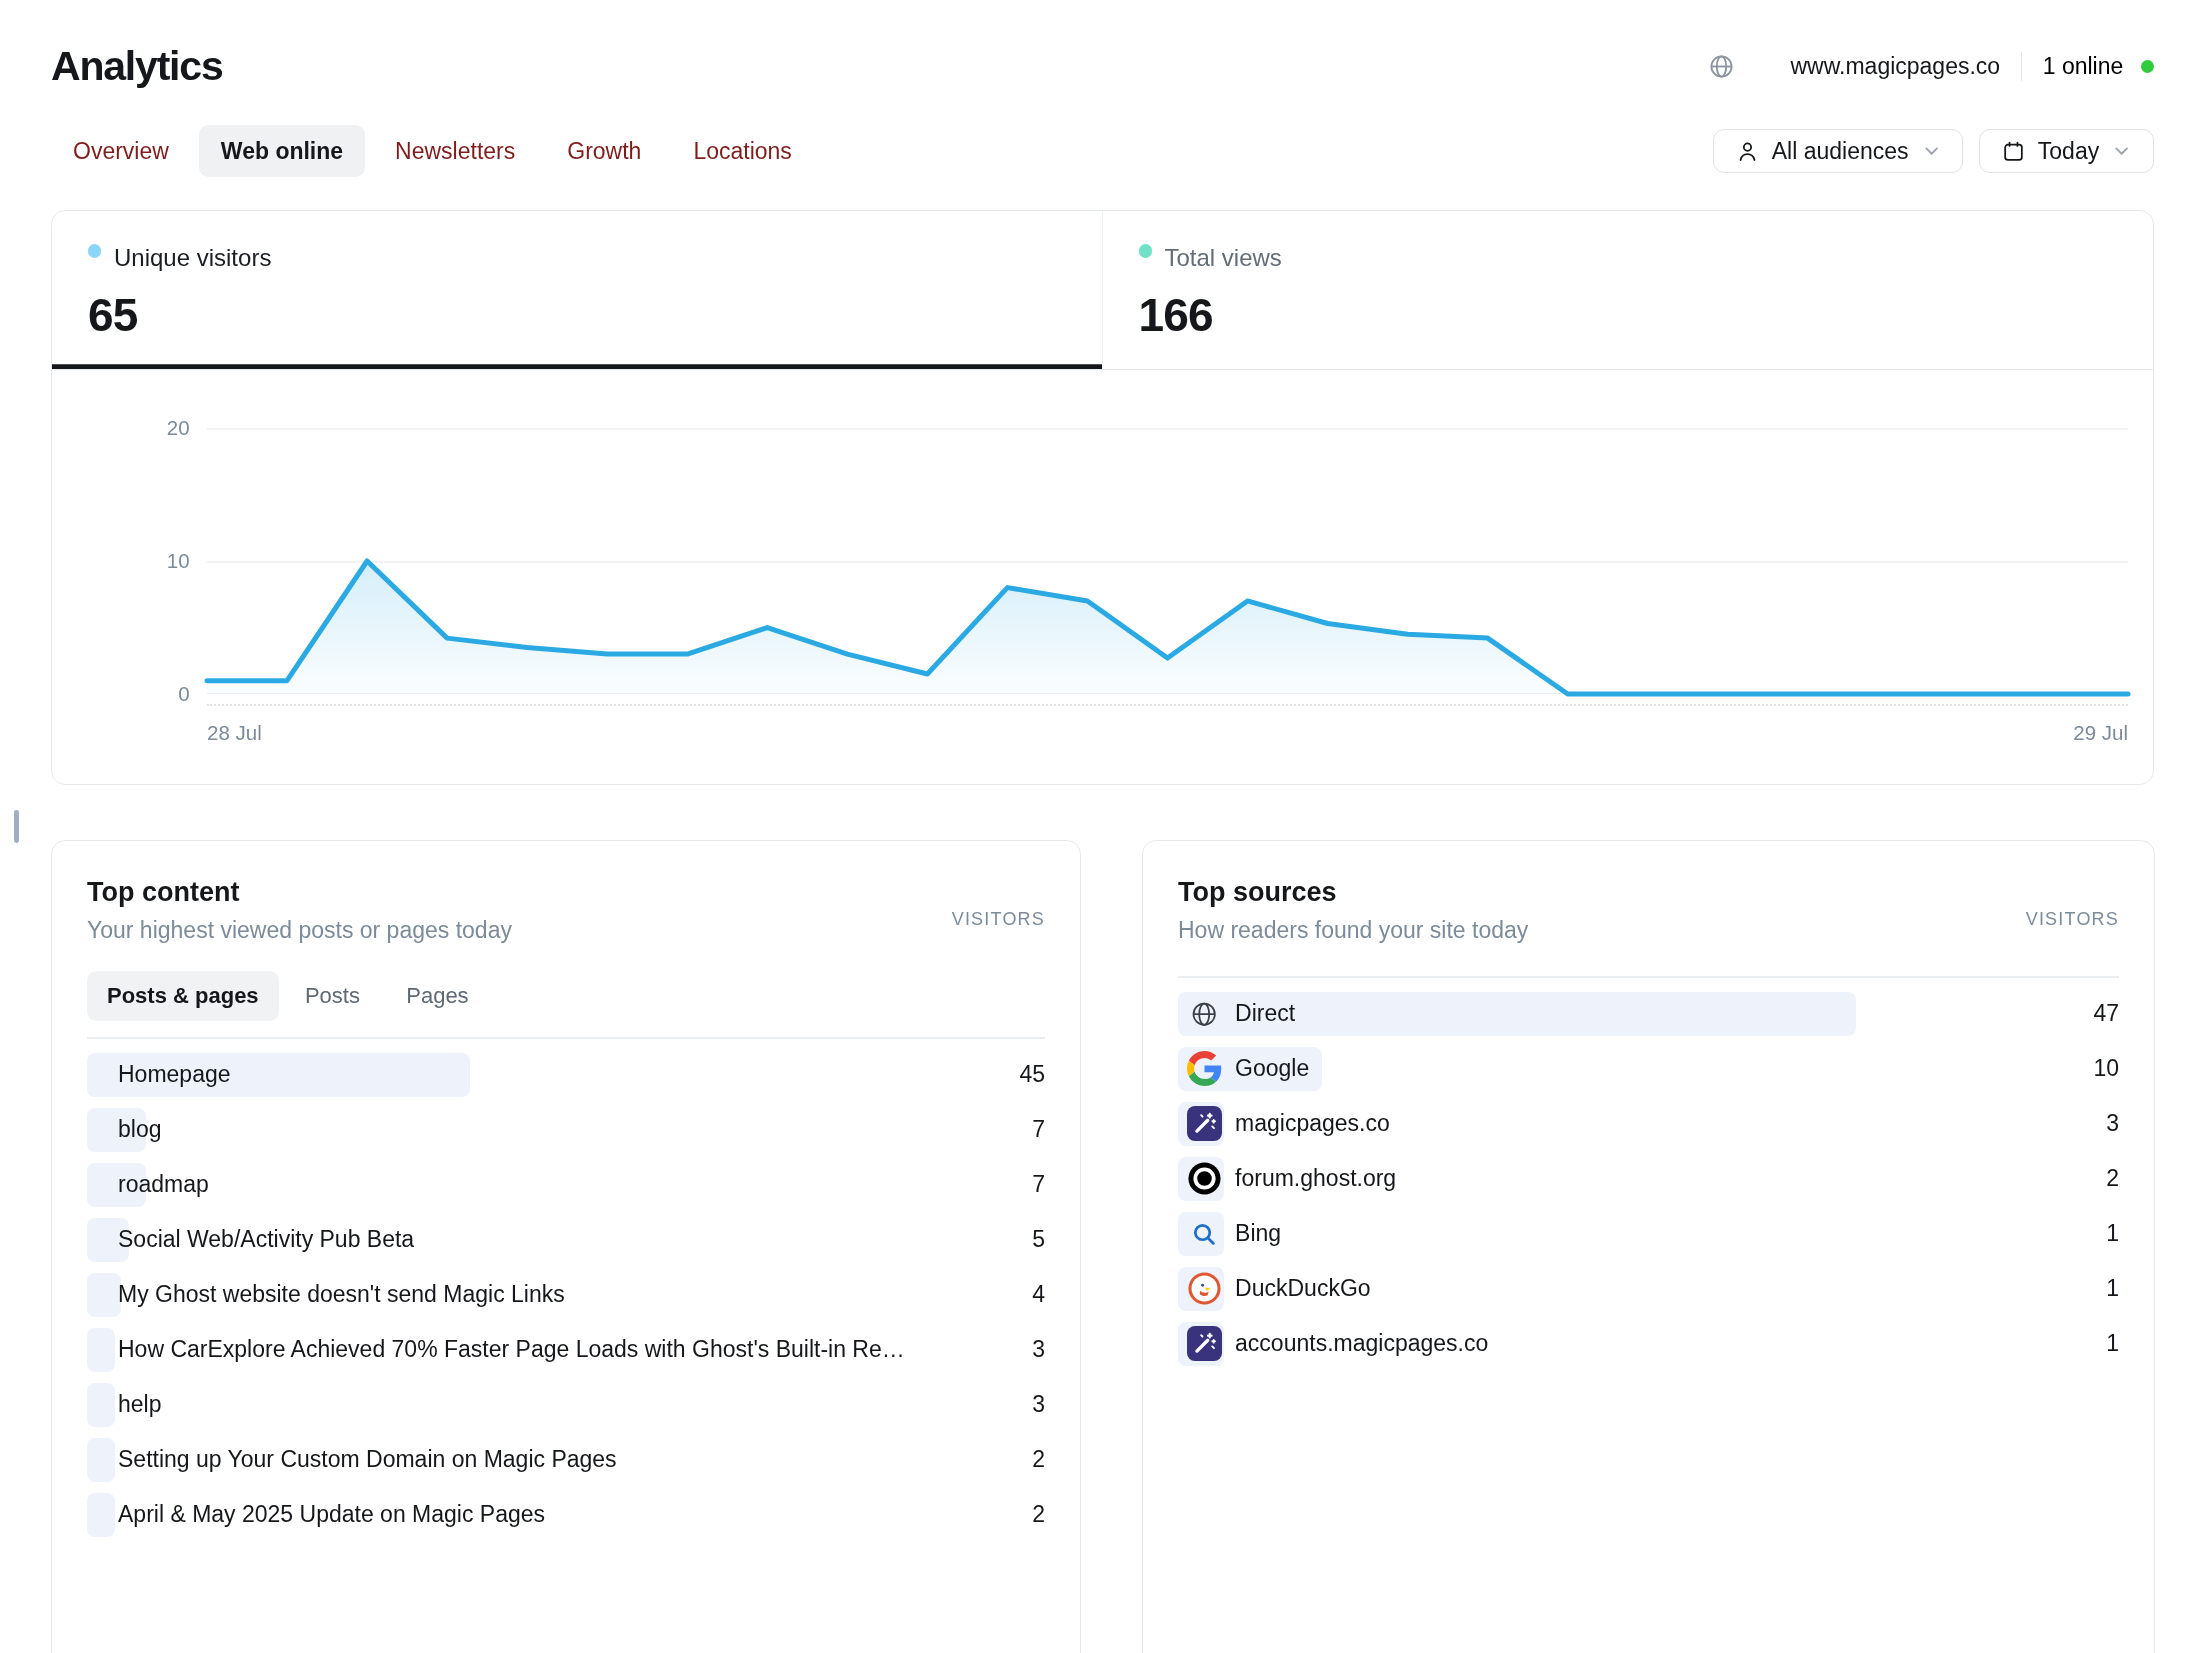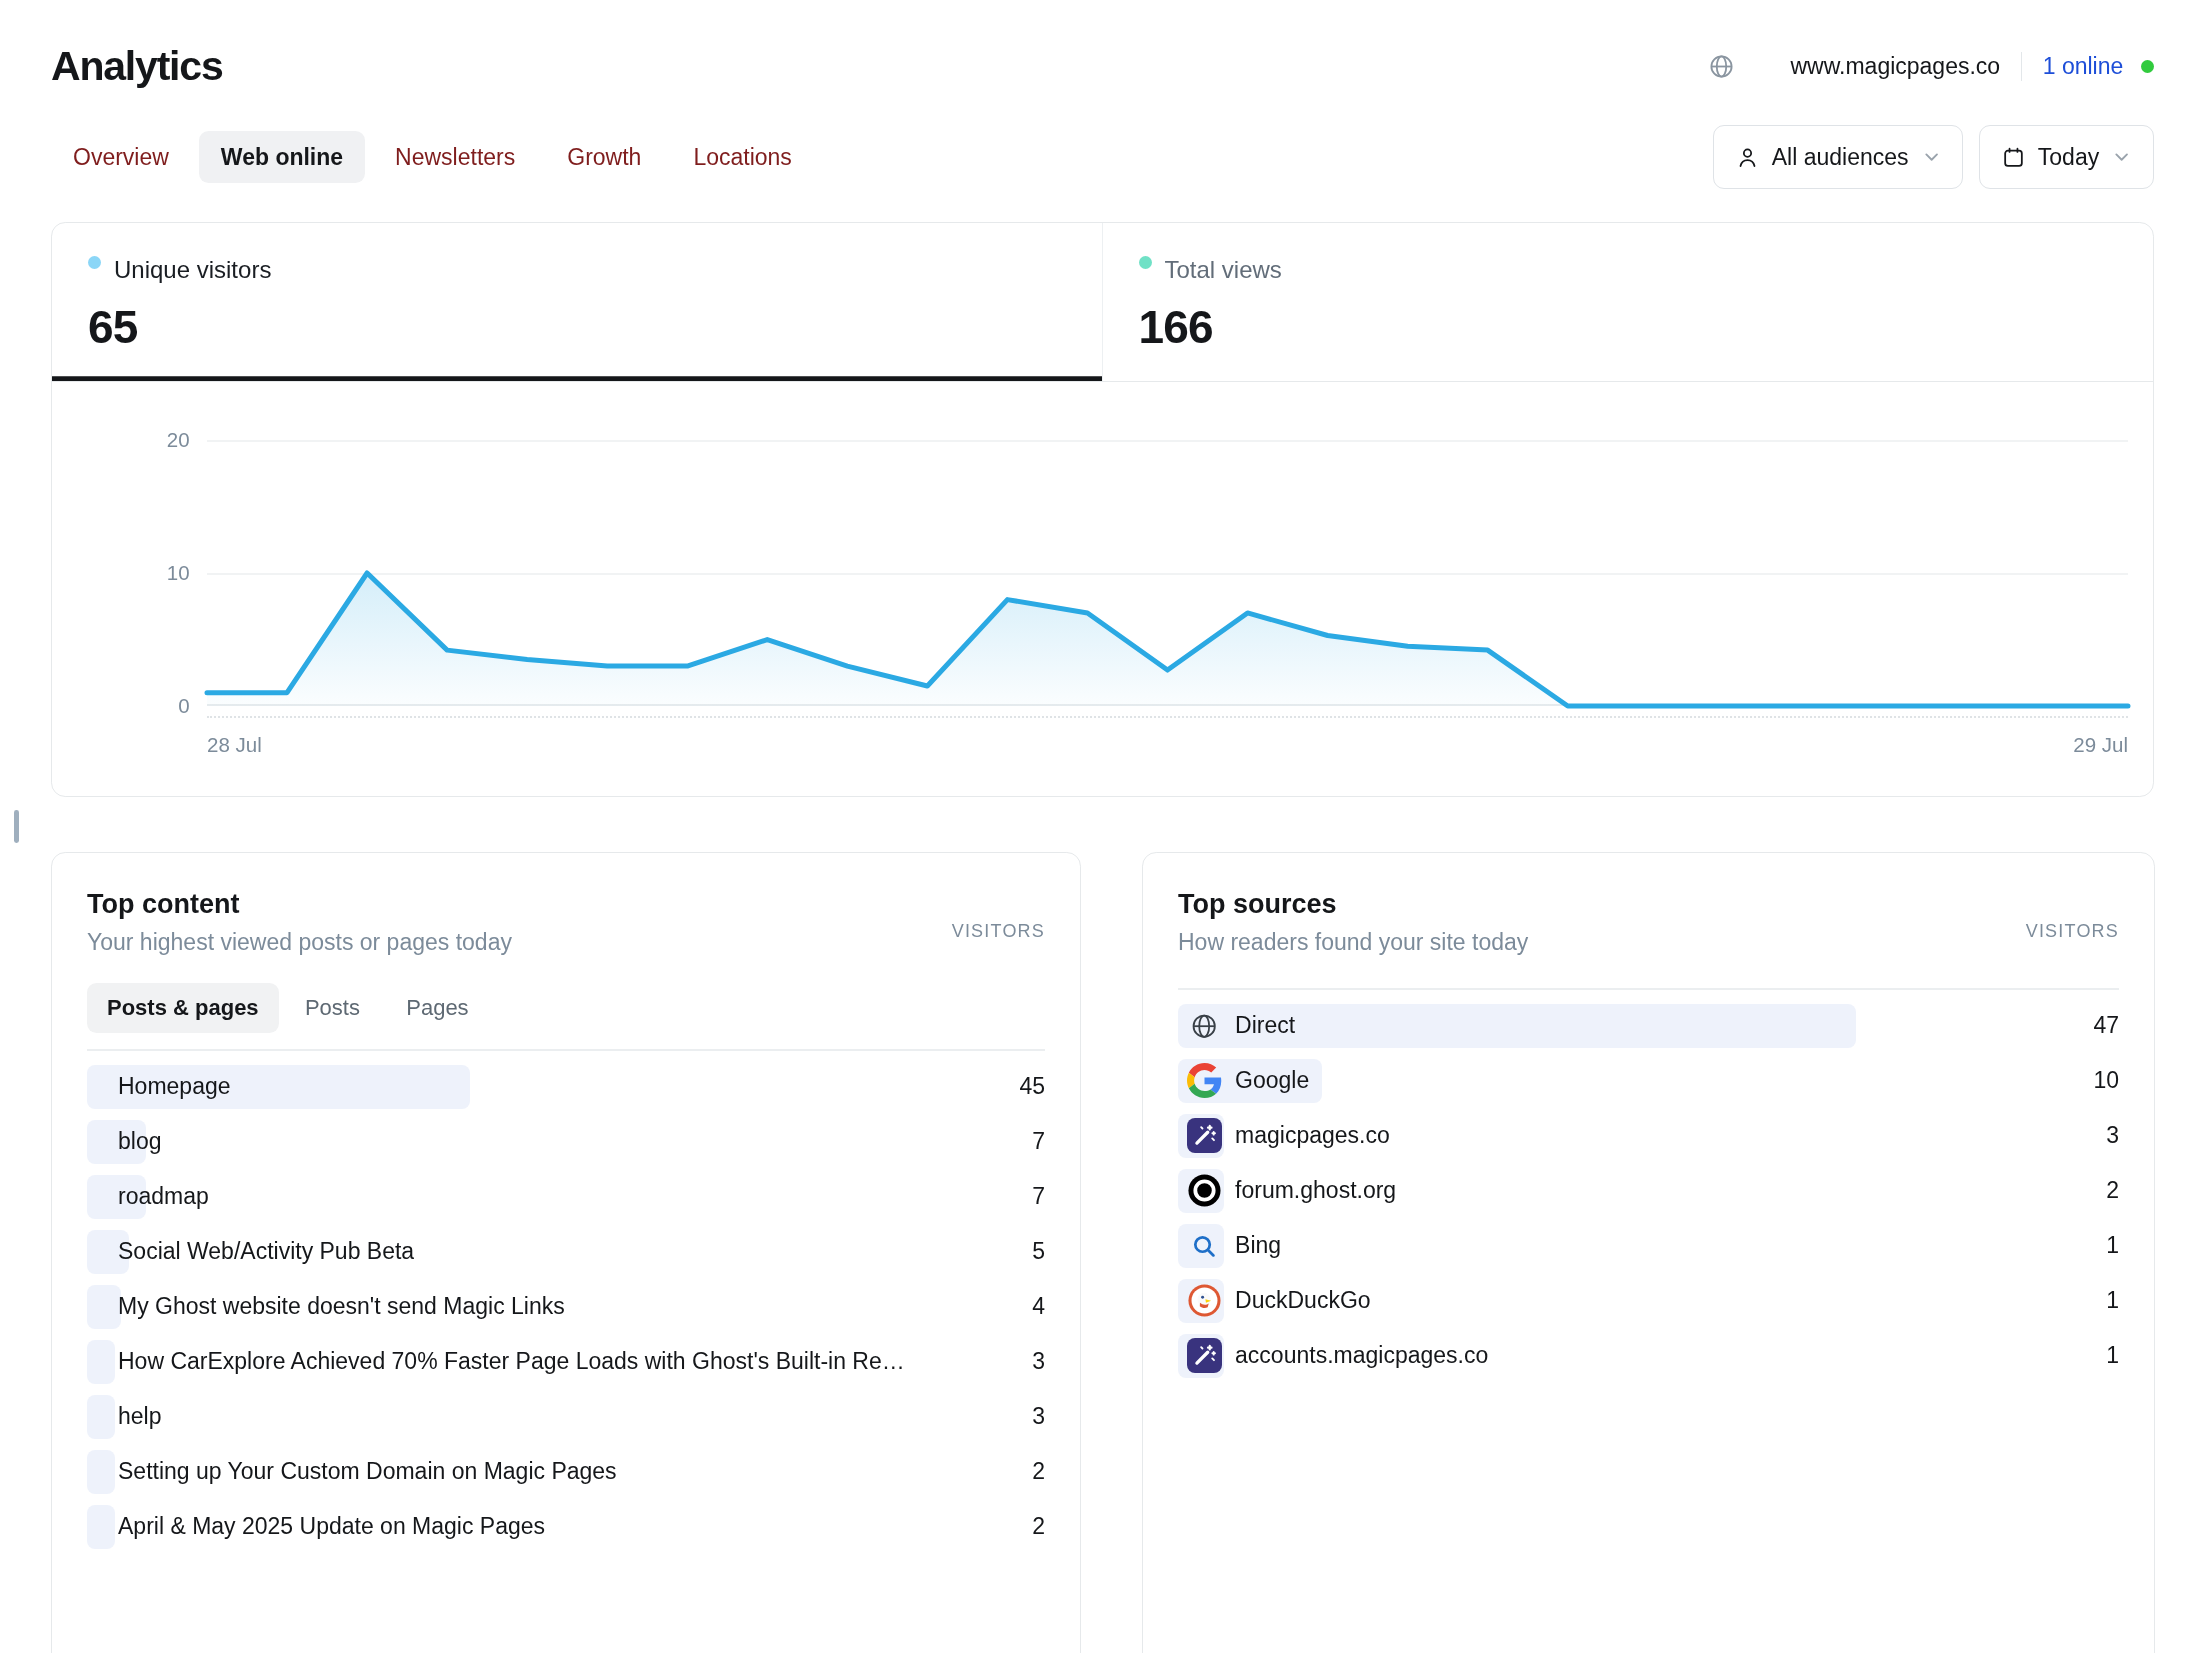--- a/index.html
+++ b/index.html
@@ -7,30 +7,30 @@
     font-family:"Liberation Sans","DejaVu Sans",sans-serif; color:#15171A; position:relative; }
   .page { padding:0 51px; }
 
   
   .topbar { display:flex; justify-content:space-between; align-items:center; padding-top:43px; }
   .page-title { font-size:41px; font-weight:700; letter-spacing:-1.2px; }
   .site { display:flex; align-items:center; gap:11px; font-size:23px; }
   .site .globe { width:27px; height:27px; color:#8A95A0; }
   .site .domain { font-weight:500;margin-left:44px; }
   .site .sep { width:1.6px; height:28.4px; background:#E3E7EA; margin:0 9.5px; }
-  .site .online { color:#1d4ed8; }
+  .site .online { color:#000000; }
   .dot-online { width:13.4px; height:13.4px; border-radius:50%; margin-left:6.3px; }
 
   
   .nav-row { display:flex; justify-content:space-between; align-items:center; margin-top:35px; }
   .tabs { display:flex; gap:8px; }
   .tab { font-size:23px; padding:12.6px 22px; border-radius:9.5px; color:#7f1d1d; background:transparent; border:none; cursor:pointer; font-family:inherit; }
   .tab.active { background:#F0F1F3; color:#15171A; font-weight:700; }
   .filters { display:flex; gap:16px; }
-  .btn { display:flex; align-items:center; gap:12px; font-size:23px; font-family:inherit; padding:0 20.5px; height:64px;
+  .btn { display:flex; align-items:center; gap:12px; font-size:23px; font-family:inherit; padding:0 20.5px; height:44px;
     border:1.6px solid #DFE3E7; border-radius:11px; background:#fff; color:#15171A; cursor:pointer; }
   .btn .bicon { width:25px; height:25px; display:flex; }
   .btn .chev { width:21.3px; height:21.3px; color:#9AA3AC; display:flex; }
 
   
   .chart-card { margin-top:33px; border:1.6px solid #E6E9EB; border-radius:14.2px; overflow:hidden; }
   .stat-row { display:flex; border-bottom:1.6px solid #E6E9EB; }
   .stat { width:50%; padding:33px 36px 27px; cursor:pointer; }
   .stat.active { box-shadow:inset 0 -4.7px 0 #15171A; }
   .stat:first-child { border-right:1.6px solid #EDF0F2; }

